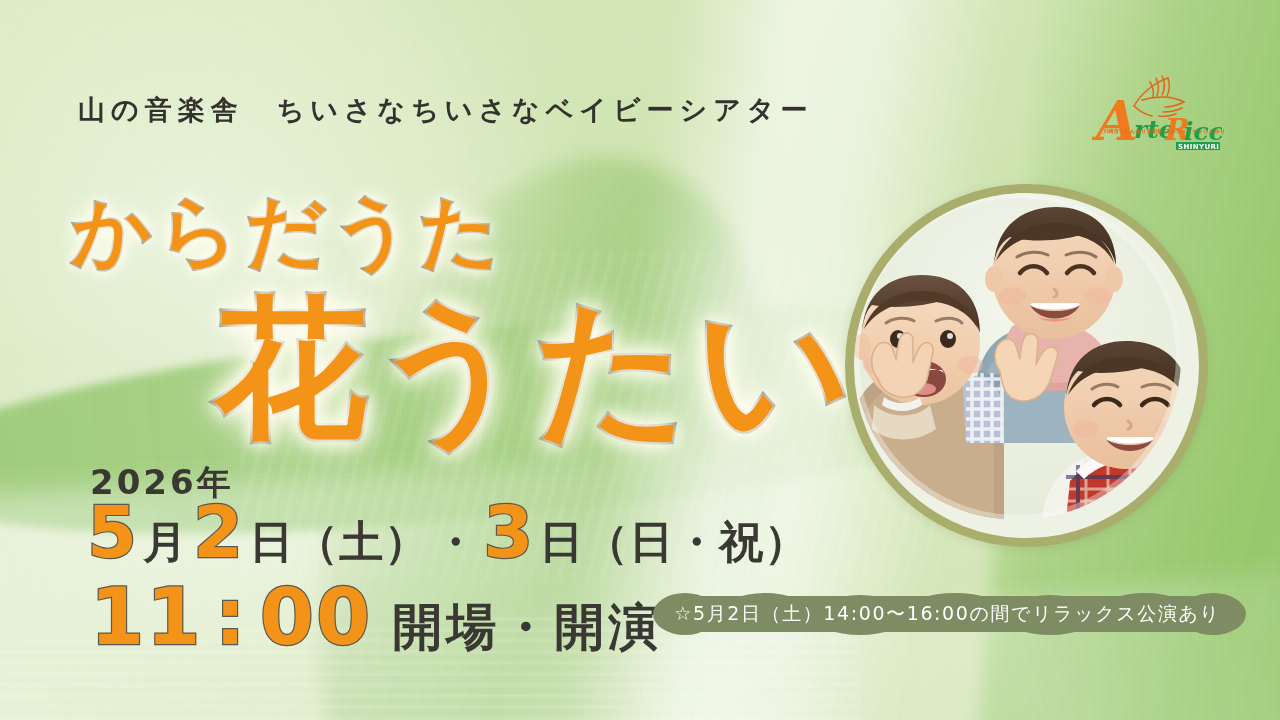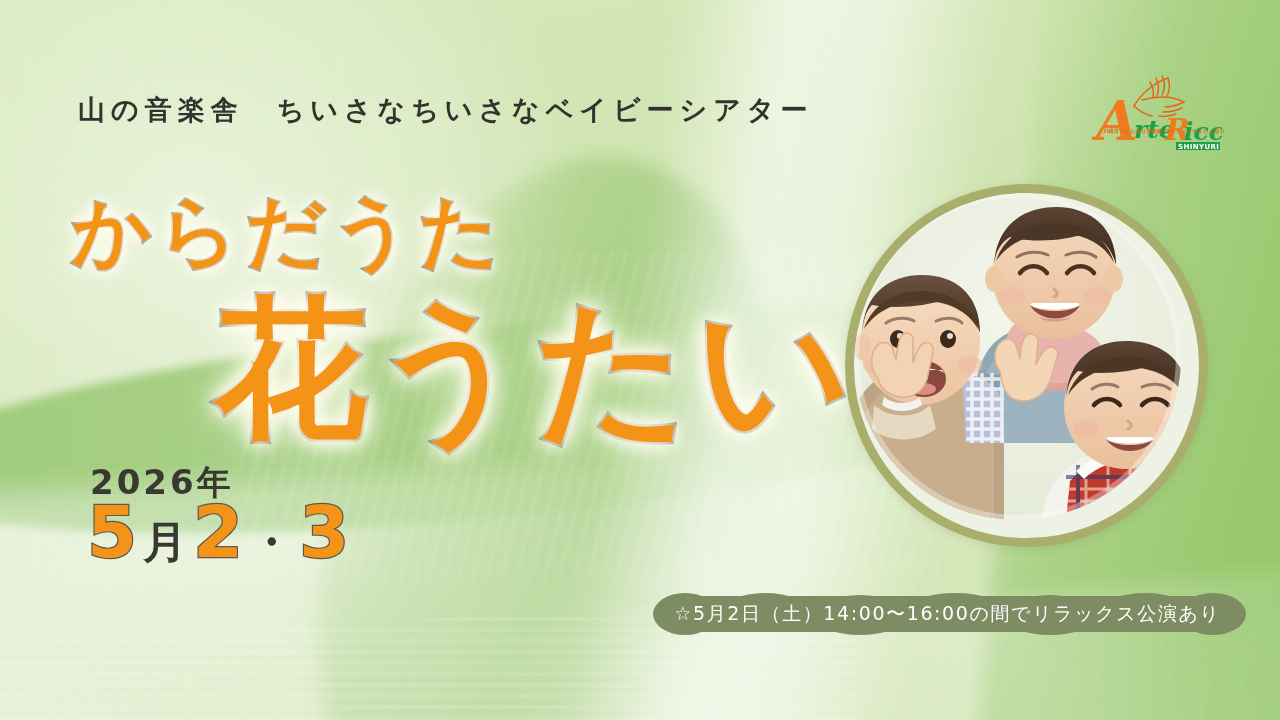--- a/index.html
+++ b/index.html
@@ -404,24 +404,32 @@
       </svg>
     </div>
   </div>
 
   <div id="year-line">2026年</div>
 
   <div id="date-line">
     <span class="num-big">5</span>
     <span class="kanji-sm">月</span>
     <span class="num-big">2</span>
+    <span class="kanji-sm">日（土）</span>
     <span class="kanji-sm">・</span>
     <span class="num-big">3</span>
+    <span class="kanji-sm">日（日・祝）</span>
   </div>
 
+  <div id="time-line">
+    <span class="num-time">11</span>
+    <span class="num-time">:</span>
+    <span class="num-time">00</span>
+    <span class="kanji-md">開場・開演</span>
+  </div>
 
   <div id="banner">
     <svg width="605" height="52" viewBox="0 0 605 52">
       <g fill="#7d8c62">
         <rect x="26" y="8" width="553" height="36" rx="18"></rect>
         <ellipse cx="40" cy="26" rx="32" ry="21"></ellipse>
         <ellipse cx="120" cy="24" rx="44" ry="19"></ellipse>
         <ellipse cx="215" cy="27" rx="46" ry="20"></ellipse>
         <ellipse cx="310" cy="23" rx="48" ry="18"></ellipse>
         <ellipse cx="405" cy="27" rx="46" ry="20"></ellipse>

